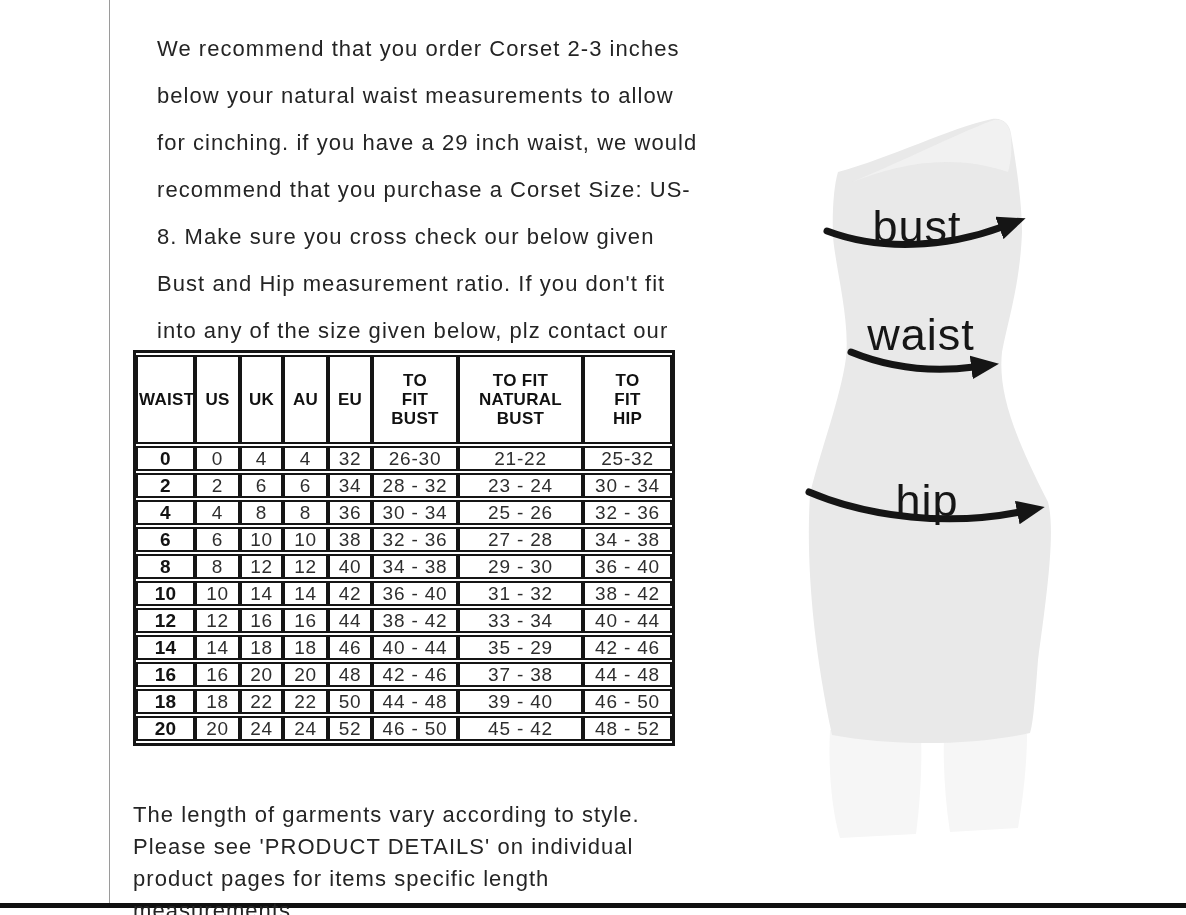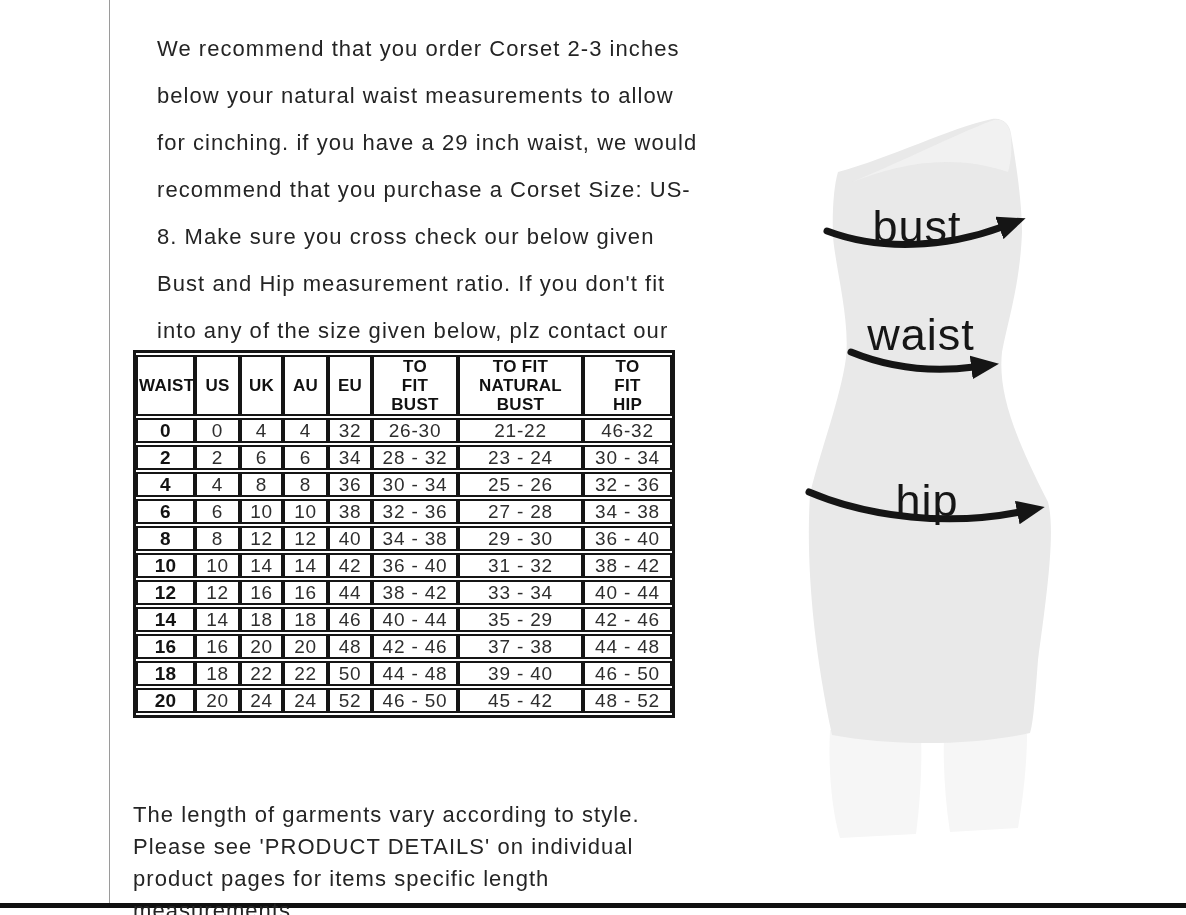--- a/index.html
+++ b/index.html
@@ -20,21 +20,21 @@
   table.size{
     position:absolute;left:133px;top:350px;width:536px;table-layout:fixed;
     border-collapse:separate;border-spacing:0 2px;border:3px solid #151515;
     background:#ffffff;
   }
   table.size th, table.size td{
     border:2px solid #151515;text-align:center;vertical-align:middle;overflow:hidden;
   }
   table.size th{
     font-size:17px;line-height:19px;font-weight:bold;color:#111;
-    white-space:pre-line;padding:0 1px;letter-spacing:.3px;
+    white-space:pre-line;padding:14px 1px;letter-spacing:.3px;
   }
   table.size td{
     font-size:19px;line-height:19px;padding:1px 0;color:#2e2e2e;letter-spacing:.8px;
   }
   table.size td:first-child{font-weight:bold;color:#131313;letter-spacing:.3px;}
   svg.fig{position:absolute;left:780px;top:90px;}
   svg.fig text{
     font-family:"Liberation Sans",sans-serif;font-size:45px;fill:#161616;letter-spacing:1px;
   }
 </style>
@@ -79,21 +79,21 @@
     </thead>
     <tbody>
         <tr>
           <td>0</td>
           <td>0</td>
           <td>4</td>
           <td>4</td>
           <td>32</td>
           <td>26-30</td>
           <td>21-22</td>
-          <td>46-32</td>
+          <td>25-32</td>
         </tr>
         <tr>
           <td>2</td>
           <td>2</td>
           <td>6</td>
           <td>6</td>
           <td>34</td>
           <td>28 - 32</td>
           <td>23 - 24</td>
           <td>30 - 34</td>

